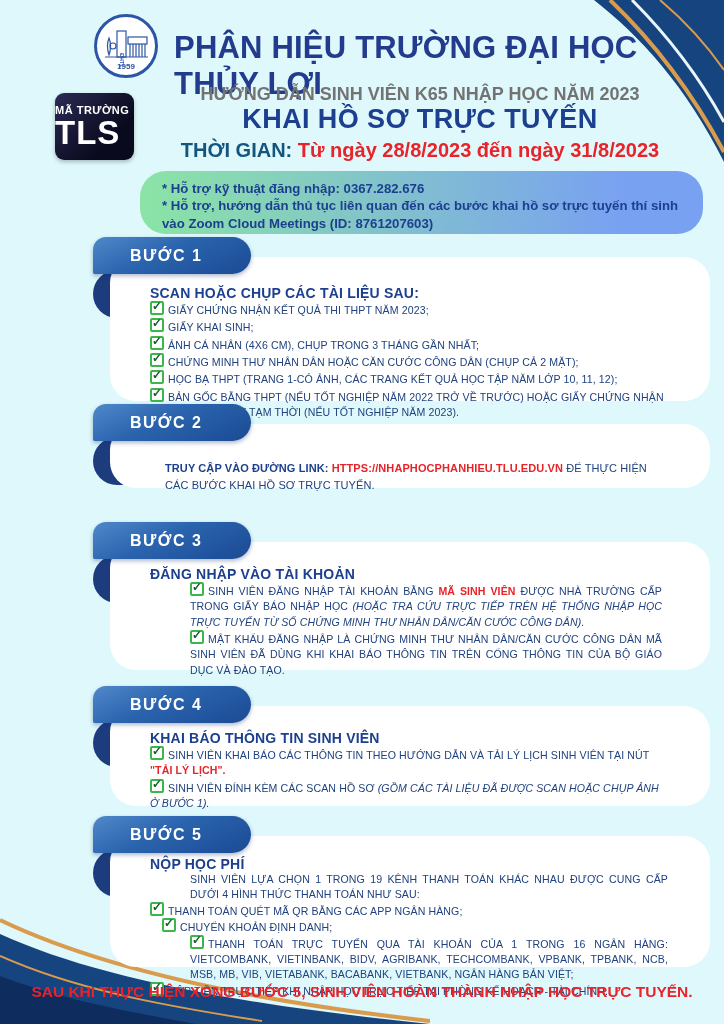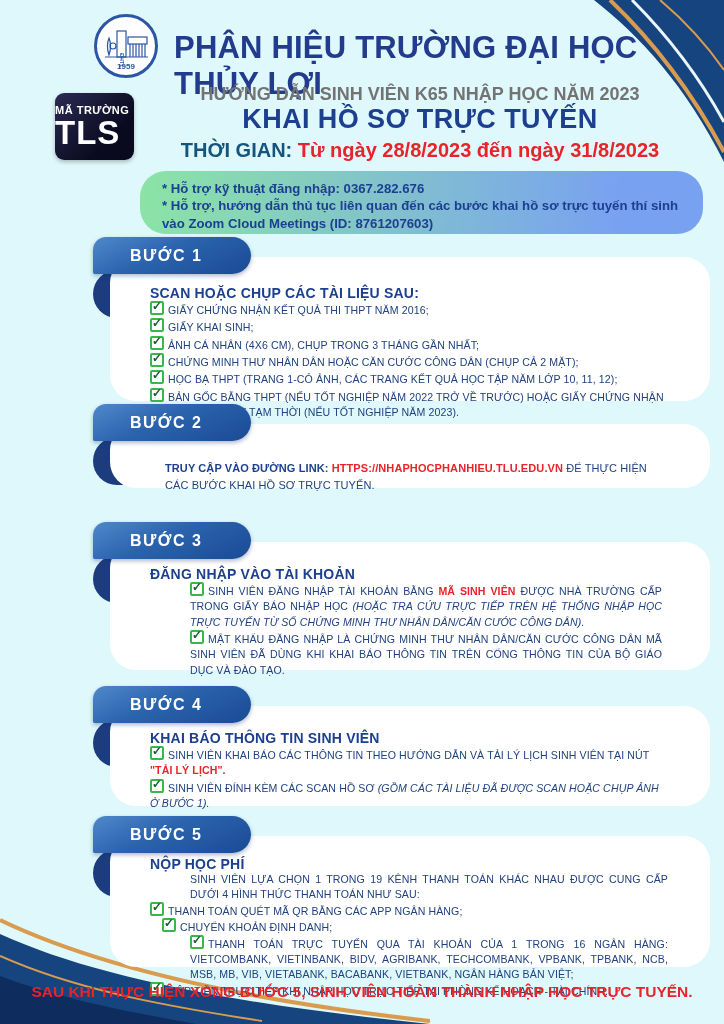--- a/index.html
+++ b/index.html
@@ -103,21 +103,21 @@
 
   <div class="support">
     <p>* Hỗ trợ kỹ thuật đăng nhập: 0367.282.676</p>
     <p>* Hỗ trợ, hướng dẫn thủ tục liên quan đến các bước khai hồ sơ trực tuyến thí sinh vào Zoom Cloud Meetings (ID: 8761207603)</p>
   </div>
 
   <div class="badge" style="top:237px;">BƯỚC 1</div>
   <div class="fold" style="top:270px;"></div>
   <div class="card" style="top:257px;height:144px;padding:28px 30px 0 40px;">
     <div class="head">SCAN HOẶC CHỤP CÁC TÀI LIỆU SAU:</div>
-    <div class="itm"><span class="cb"></span><span>GIẤY CHỨNG NHẬN KẾT QUẢ THI THPT NĂM 2016;</span></div>
+    <div class="itm"><span class="cb"></span><span>GIẤY CHỨNG NHẬN KẾT QUẢ THI THPT NĂM 2023;</span></div>
     <div class="itm"><span class="cb"></span><span>GIẤY KHAI SINH;</span></div>
     <div class="itm"><span class="cb"></span><span>ẢNH CÁ NHÂN (4X6 CM), CHỤP TRONG 3 THÁNG GẦN NHẤT;</span></div>
     <div class="itm"><span class="cb"></span><span>CHỨNG MINH THƯ NHÂN DÂN HOẶC CĂN CƯỚC CÔNG DÂN (CHỤP CẢ 2 MẶT);</span></div>
     <div class="itm"><span class="cb"></span><span>HỌC BẠ THPT (TRANG 1-CÓ ẢNH, CÁC TRANG KẾT QUẢ HỌC TẬP NĂM LỚP 10, 11, 12);</span></div>
     <div class="itm"><span class="cb"></span><span>BẢN GỐC BẰNG THPT (NẾU TỐT NGHIỆP NĂM 2022 TRỞ VỀ TRƯỚC) HOẶC GIẤY CHỨNG NHẬN TỐT NGHIỆP THPT TẠM THỜI (NẾU TỐT NGHIỆP NĂM 2023).</span></div>
   </div>
 
   <div class="badge" style="top:404px;">BƯỚC 2</div>
   <div class="fold" style="top:437px;"></div>
   <div class="card" style="top:424px;height:64px;padding:36px 60px 0 55px;">

